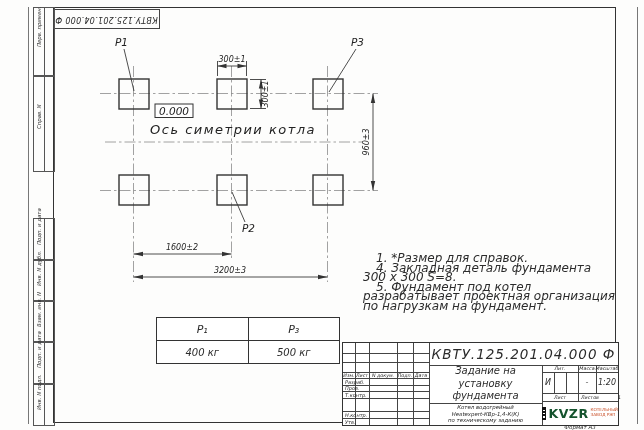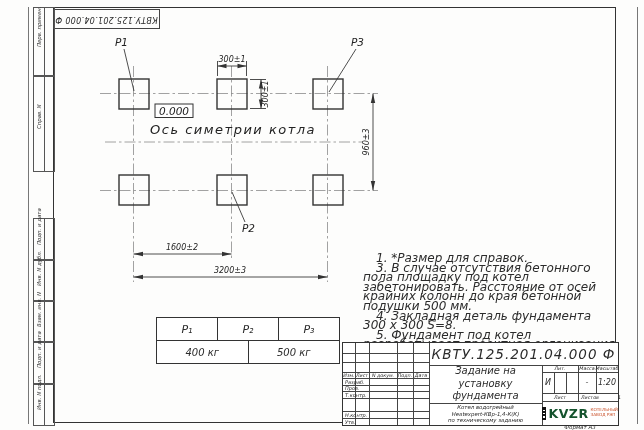--- a/index.html
+++ b/index.html
@@ -146,32 +146,30 @@
     <text class="dt" x="230" y="273" text-anchor="middle">3200±3</text>
     <text class="pt" x="115" y="46">P1</text>
     <text class="pt" x="351" y="46">P3</text>
     <text class="pt" x="242" y="232">P2</text>
     <text class="ax" x="150" y="134">Ось симетрии котла</text>
   </svg>
 
   <div class="ltable">
     <div class="ltrow">
       <div class="ltc lth">P₁</div>
-      <div class="ltc lth">P₂</div>
       <div class="ltc lth">P₃</div>
     </div>
     <div class="ltrow">
       <div class="ltc">400 кг</div>
       <div class="ltc">500 кг</div>
     </div>
   </div>
 
   <div class="notes">
     <p>1. *Размер для справок.</p>
-    <p>3. В случае отсутствия бетонного пола площадку под котел забетонировать. Расстояние от осей крайних колонн до края бетонной подушки 500 мм.</p>
     <p>4. Закладная деталь фундамента 300 х 300 S=8.</p>
     <p>5. Фундамент под котел разрабатывает проектная организация по нагрузкам на фундамент.</p>
   </div>
 
   <div class="tb">
 
     <i class="l" style="left:12px;top:0;width:1px;height:82px"></i>
     <i class="l" style="left:26px;top:0;width:1px;height:82px"></i>
     <i class="l" style="left:54px;top:0;width:1px;height:82px"></i>
     <i class="l" style="left:70px;top:0;width:1px;height:82px"></i>

